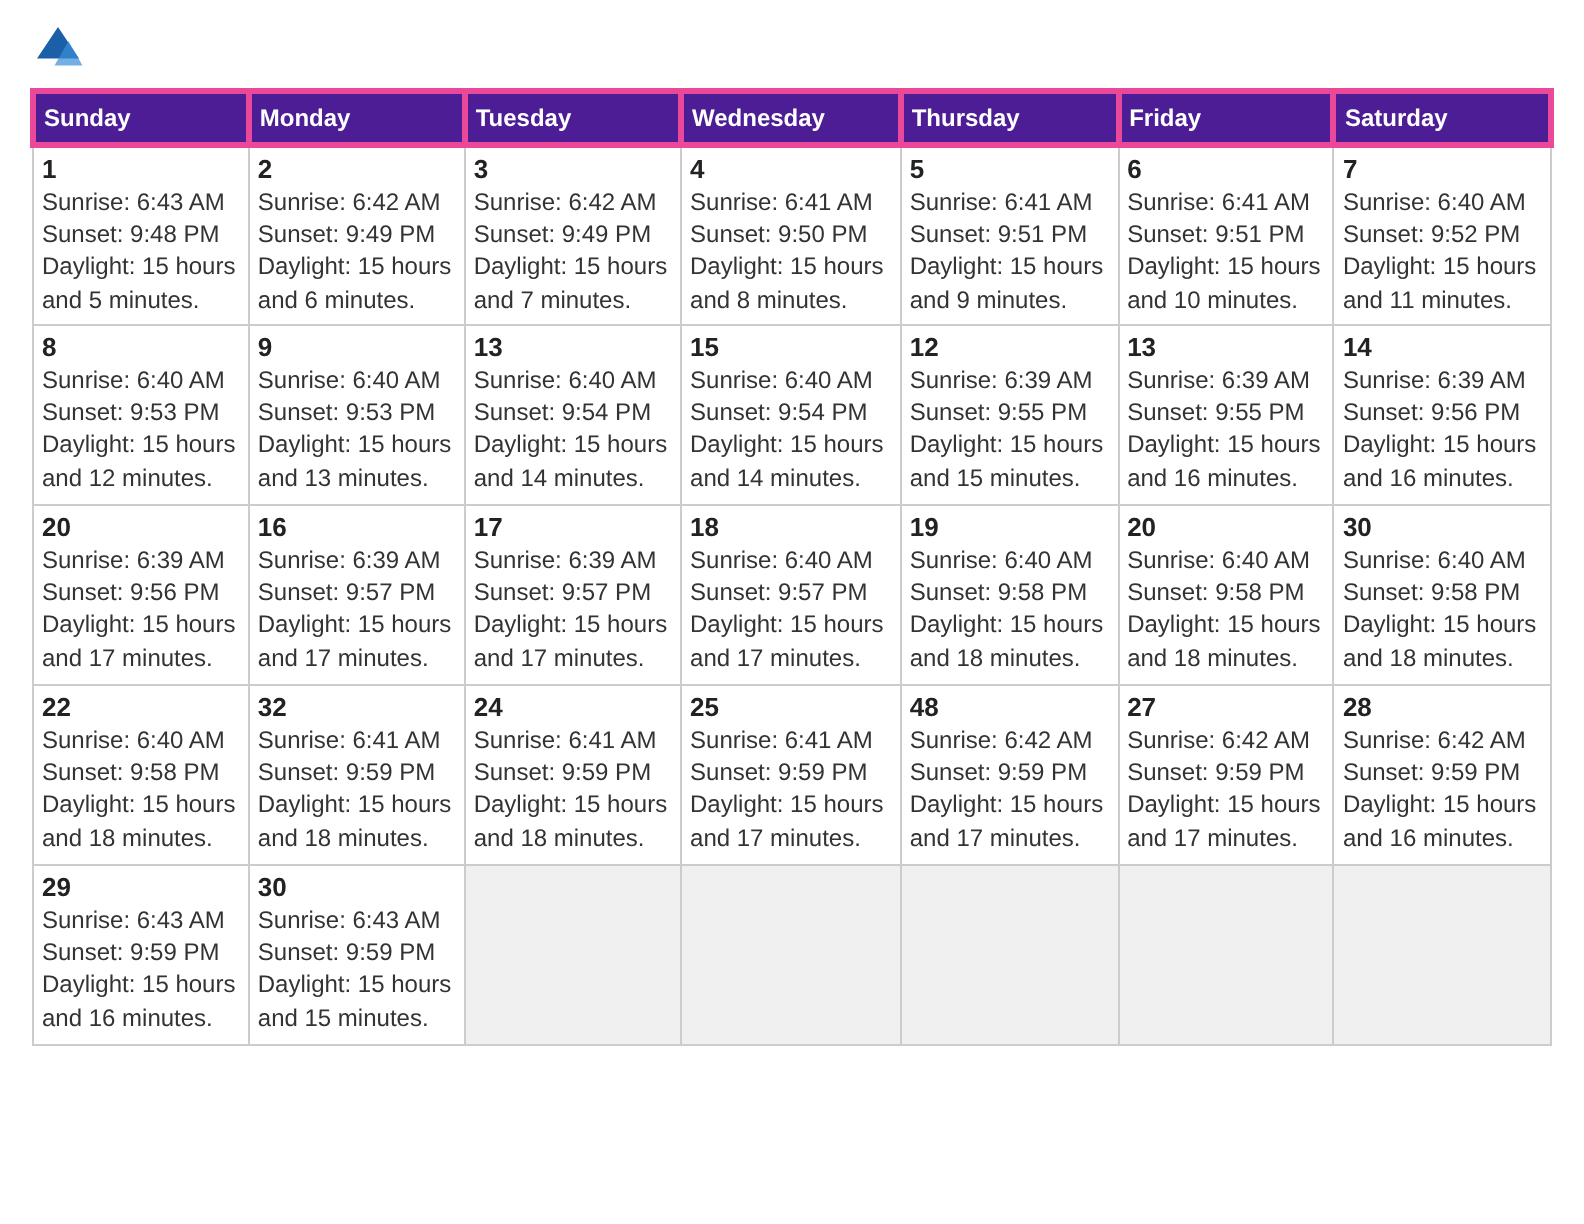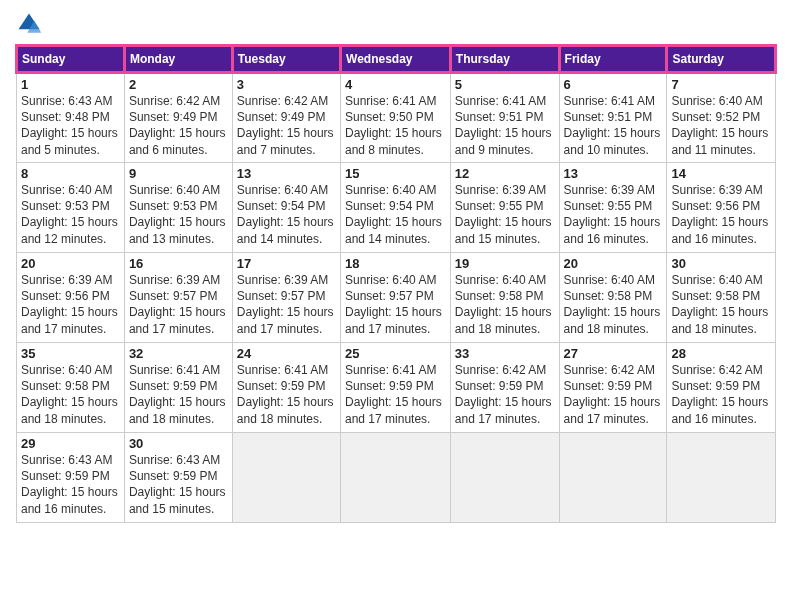--- a/index.html
+++ b/index.html
@@ -291,21 +291,21 @@
           <span class="day-number">30</span>
           <div class="day-info">
             Sunrise: 6:40 AM<br>
             Sunset: 9:58 PM<br>
             Daylight: 15 hours and 18 minutes.
           </div>
         </td>
         </tr>
         <tr>
           <td>
-          <span class="day-number">35</span>
+          <span class="day-number">22</span>
           <div class="day-info">
             Sunrise: 6:40 AM<br>
             Sunset: 9:58 PM<br>
             Daylight: 15 hours and 18 minutes.
           </div>
         </td>
           <td>
           <span class="day-number">32</span>
           <div class="day-info">
             Sunrise: 6:41 AM<br>
@@ -323,21 +323,21 @@
         </td>
           <td>
           <span class="day-number">25</span>
           <div class="day-info">
             Sunrise: 6:41 AM<br>
             Sunset: 9:59 PM<br>
             Daylight: 15 hours and 17 minutes.
           </div>
         </td>
           <td>
-          <span class="day-number">33</span>
+          <span class="day-number">48</span>
           <div class="day-info">
             Sunrise: 6:42 AM<br>
             Sunset: 9:59 PM<br>
             Daylight: 15 hours and 17 minutes.
           </div>
         </td>
           <td>
           <span class="day-number">27</span>
           <div class="day-info">
             Sunrise: 6:42 AM<br>

